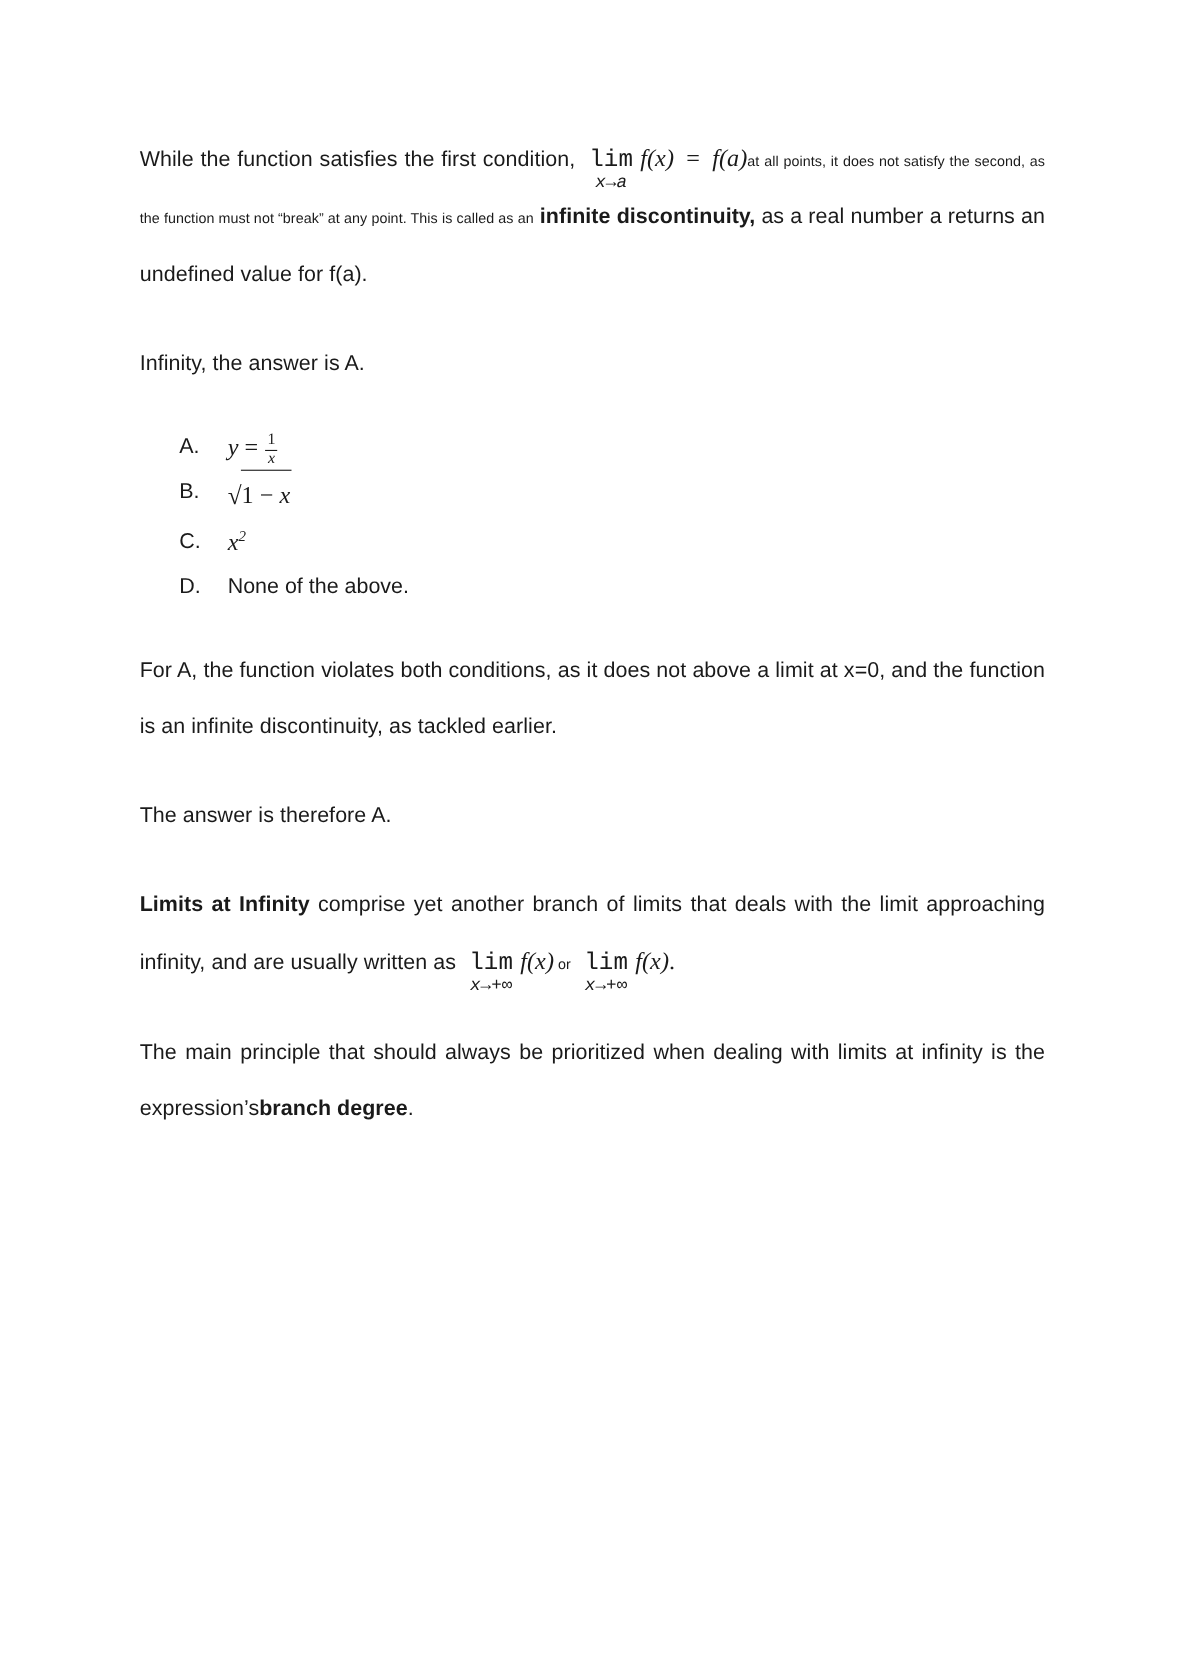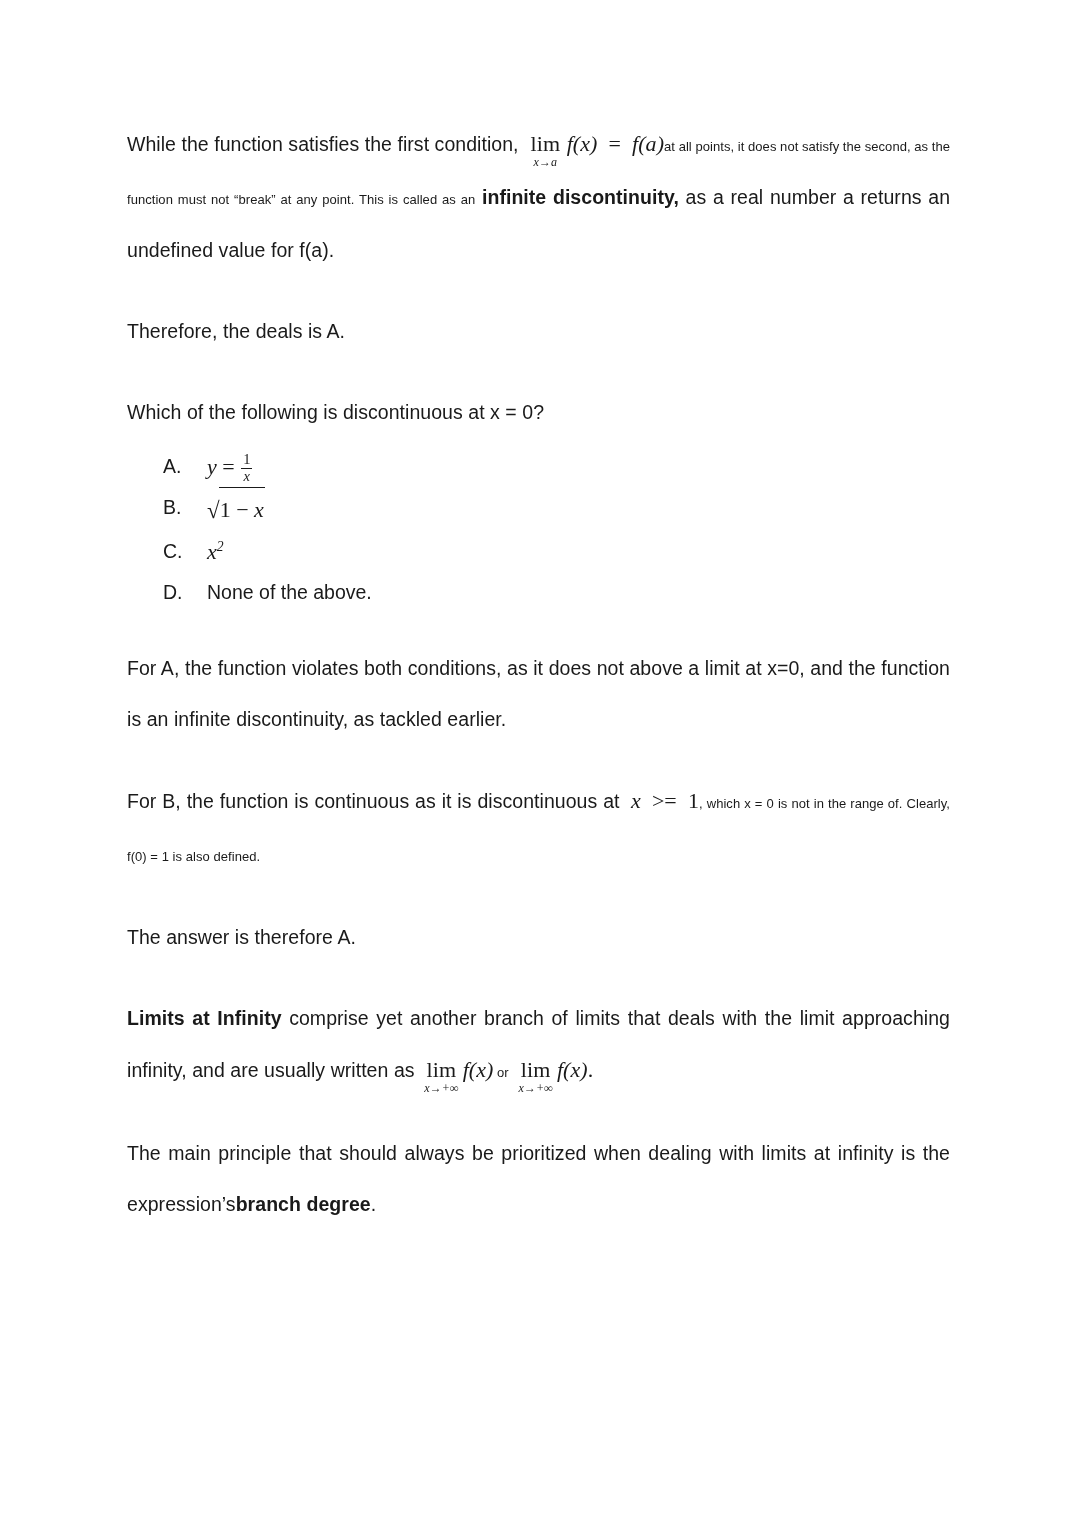--- a/index.html
+++ b/index.html
@@ -49,38 +49,38 @@
     vertical-align: baseline;
   }
   .math .up {
     font-style: normal;
   }
   .lim {
     display: inline-block;
     position: relative;
     vertical-align: baseline;
     text-align: center;
-    font-family: Liberation Serif, serif;
+    font-family: Liberation Mono, monospace;
     font-style: normal;
     font-size: 22px;
     line-height: 1;
     margin: 0 1px;
   }
   .lim .lim-op {
     display: block;
     font-style: normal;
   }
   .lim .lim-sub {
     display: block;
     position: absolute;
     left: 50%;
     transform: translateX(-50%);
     top: 100%;
     margin-top: 1px;
-    font-size: 12px;
+    font-size: 16px;
     font-style: italic;
     white-space: nowrap;
   }
   .fn {
     font-family: Liberation Serif, serif;
     font-style: italic;
     font-size: 22px;
   }
   
   .frac {
@@ -167,23 +167,22 @@
 <div class="page">
   <div class="doc-body">
 
     <p class="para">
       <span>While the function satisfies the first condition,</span>
       <span class="math">&nbsp;<span class="lim"><span class="lim-op">lim</span><span class="lim-sub">x→a</span></span>&nbsp;<span class="fn">f(x)</span>&nbsp; <span class="up">=</span>&nbsp; <span class="fn">f(a)</span></span><span class="plaintext">at all points, it does not satisfy the second, as the function must not “break” at any point. This is called as an</span>
       <b>infinite discontinuity,</b>
       <span>as a real number a returns an undefined value for f(a).</span>
     </p>
 
-    <p class="para nojust">Therefore, the deals is A.</p>
-
-    <p class="para nojust q-line">Which of the following is discontinuous at x = 0?</p>
+    <p class="para nojust">Infinity, the answer is A.</p>
+
 
     <ol class="choices">
       <li>
         <span class="lbl">A.</span>
         <span class="val math"><span class="fn">y</span> <span class="up">=</span> <span class="frac"><span class="num">1</span><span class="den">x</span></span></span>
       </li>
       <li>
         <span class="lbl">B.</span>
         <span class="val"><span class="radical"><span class="rsign">√</span><span class="rbody"><span style="font-style:normal">1</span> <span style="font-style:normal">−</span> <span style="font-style:italic">x</span></span></span></span>
       </li>
@@ -194,24 +193,20 @@
       <li>
         <span class="lbl">D.</span>
         <span class="val">None of the above.</span>
       </li>
     </ol>
 
     <div class="gap-lg"></div>
 
     <p class="para">For A, the function violates both conditions, as it does not above a limit at x=0, and the function is an infinite discontinuity, as tackled earlier.</p>
 
-    <p class="para">
-      <span>For B, the function is continuous as it is discontinuous at</span>
-      <span class="math">&nbsp;<span class="fn">x</span>&nbsp; <span class="up">&gt;=</span>&nbsp; <span class="up">1</span></span><span class="plaintext">, which x = 0 is not in the range of. Clearly, f(0)  = 1 is also defined.</span>
-    </p>
 
 
     <p class="para nojust">The answer is therefore A.</p>
 
     <p class="para">
       <b>Limits at Infinity</b>
       <span>comprise yet another branch of limits that deals with the limit approaching infinity, and are usually written as</span>
       <span class="math">&nbsp;<span class="lim"><span class="lim-op">lim</span><span class="lim-sub">x→+∞</span></span>&nbsp;<span class="fn">f(x)</span></span><span class="plaintext">&nbsp;</span><span class="plaintext">or</span><span class="math">&nbsp;&nbsp;<span class="lim"><span class="lim-op">lim</span><span class="lim-sub">x→+∞</span></span>&nbsp;<span class="fn">f(x)</span><span class="up">.</span></span>
     </p>
 

